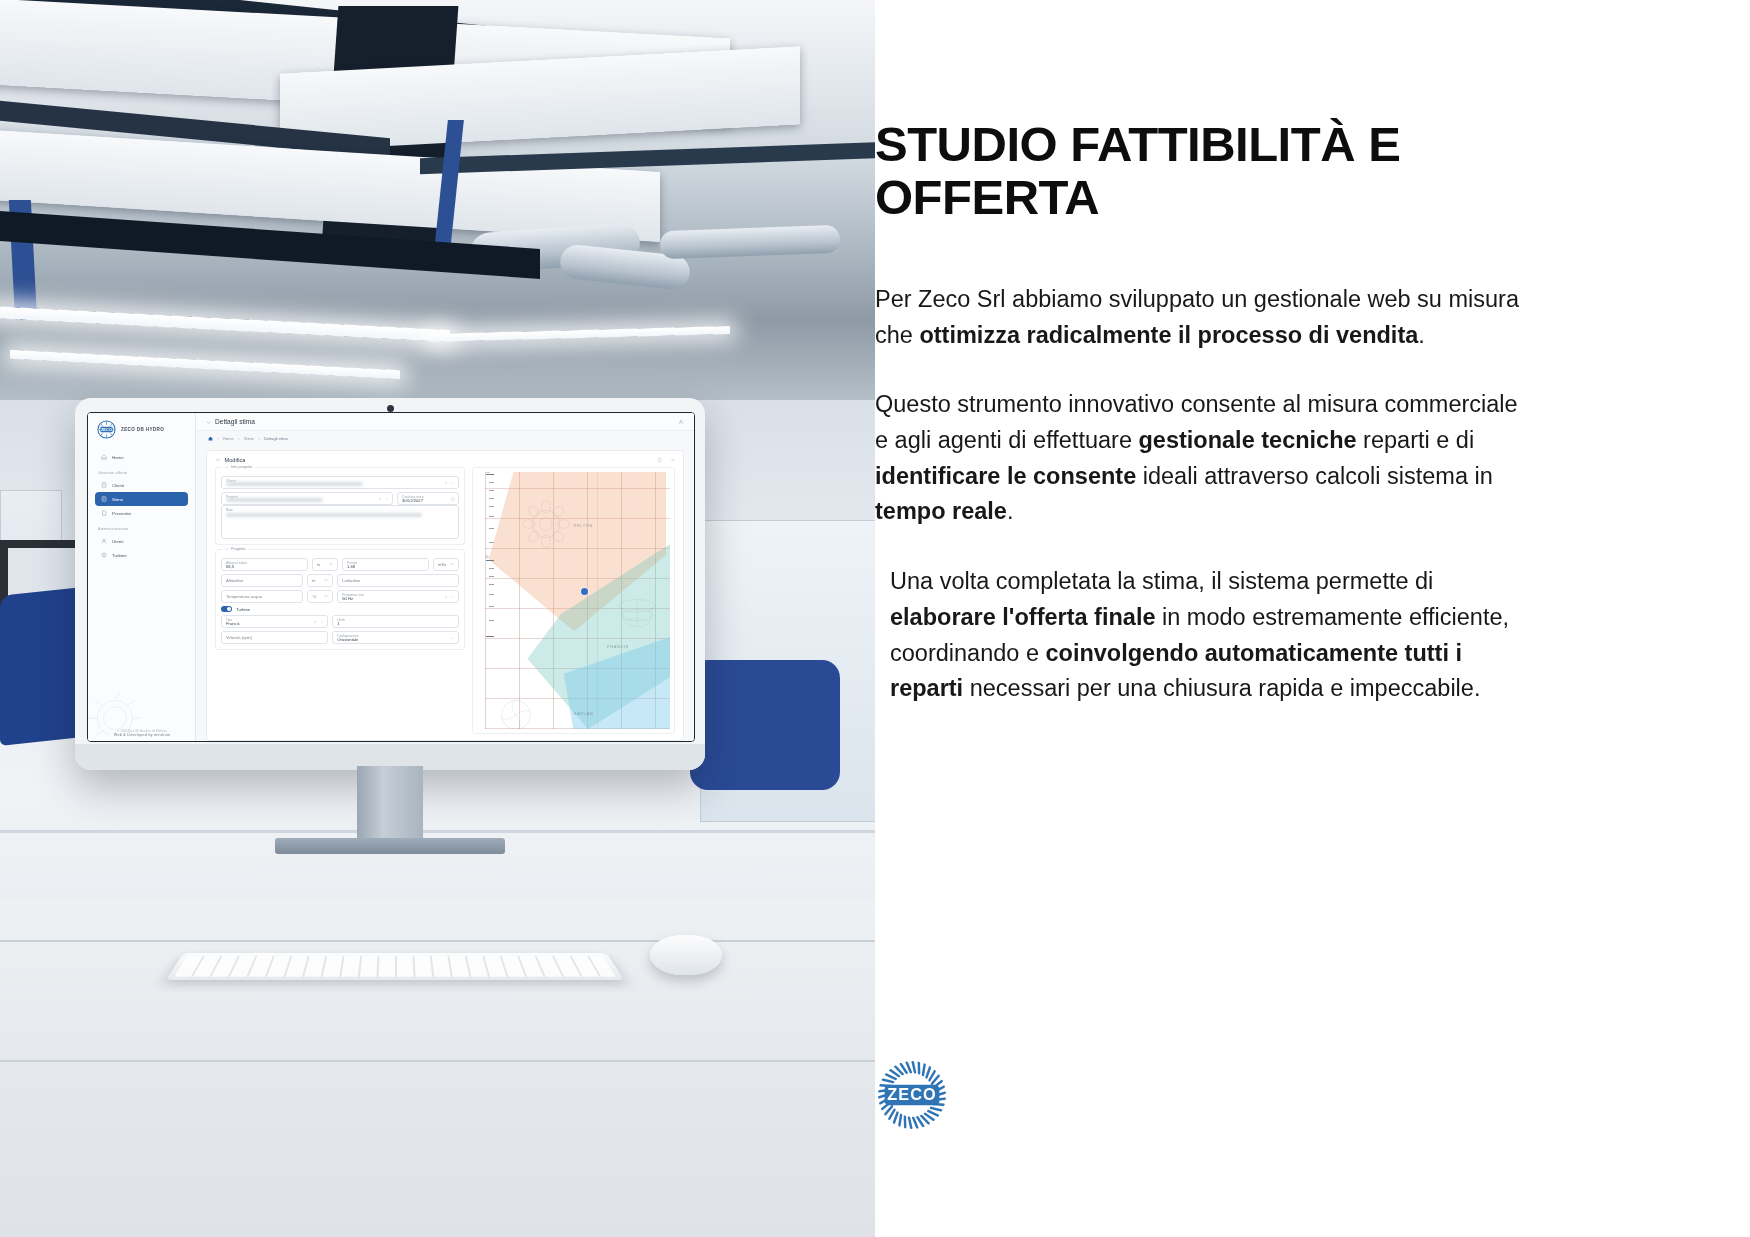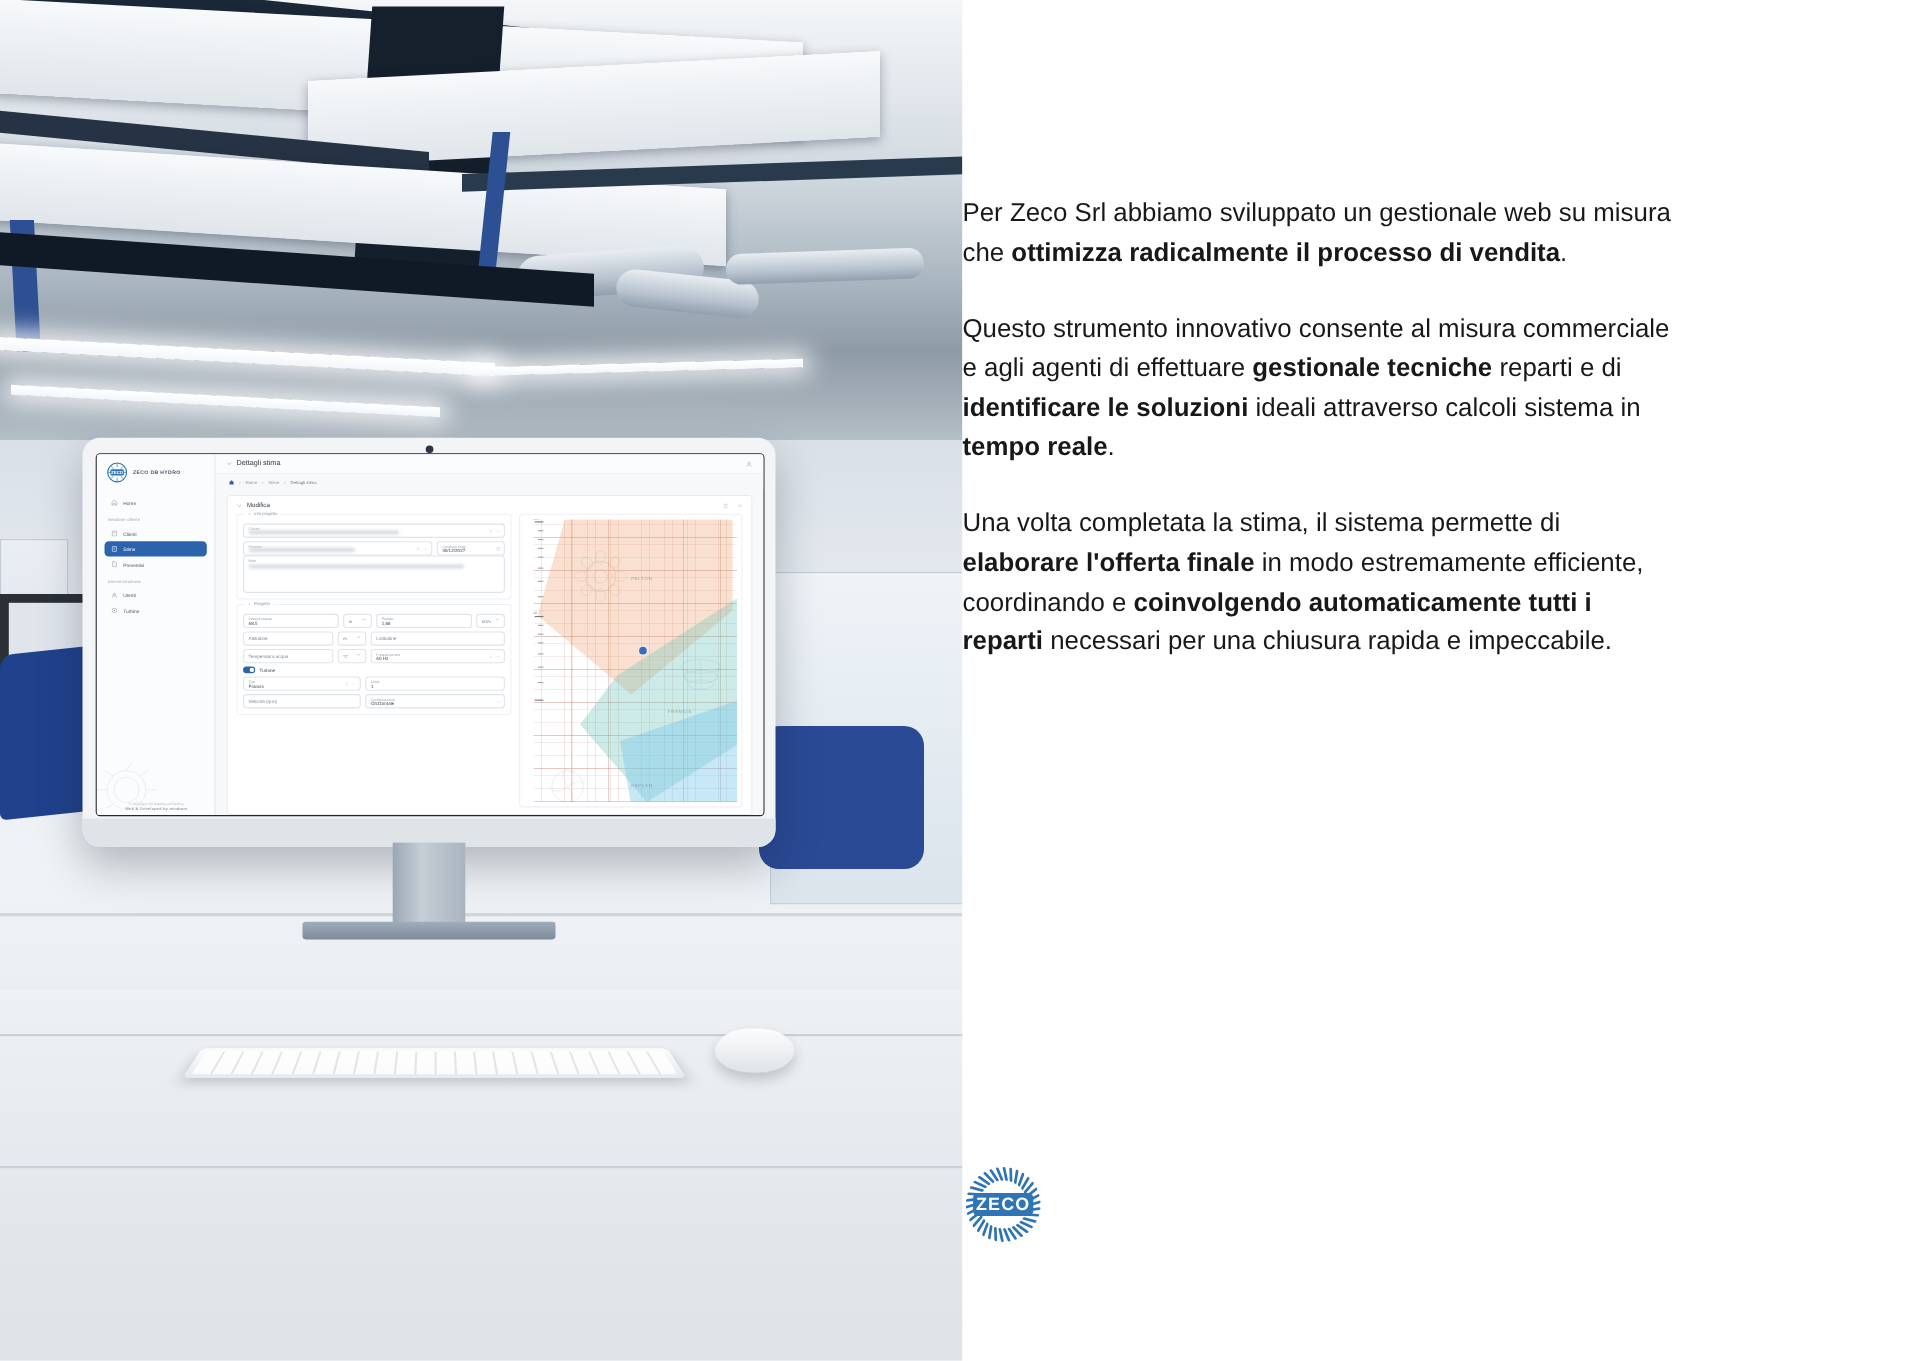--- a/index.html
+++ b/index.html
@@ -180,21 +180,21 @@
   .content{width:875px;height:1237px;background:#fff;position:relative;box-sizing:border-box;padding:118px 95px 0 0;}
   .inner{padding-left:0;}
   h1.title{
     margin:0 0 0 0;font-size:49px;line-height:1.08;letter-spacing:-0.5px;
     font-weight:700;color:#0d0d0d;max-width:640px;
   }
   .body-copy{margin-top:58px;max-width:650px;}
   .body-copy p{
     margin:0 0 34px 0;font-size:23.5px;line-height:1.52;color:#17181a;font-weight:400;
   }
-  .body-copy p:last-child{margin-bottom:0;}
+  .body-copy p:last-child{margin-bottom:0;padding-left:15px;}
   .body-copy b{font-weight:700;text-align:center;}
   .footer-logo{position:absolute;left:0;bottom:105px;width:74px;height:74px;}
 </style>
 </head>
 <body>
 
 <div class="page">
 
   <div class="photo">
 
@@ -661,23 +661,24 @@
     </div>
 
     <div class="keyboard">
         <div class="kbkeys"></div>
       </div>
     <div class="mouse"></div>
   </div>
 
   <div class="content">
     <div class="inner">
+      <h1 class="title">STUDIO FATTIBILITÀ E OFFERTA</h1>
       <div class="body-copy">
         <p><span>Per Zeco Srl abbiamo sviluppato un gestionale web su misura che </span><b>ottimizza radicalmente il processo di vendita</b><span>.</span></p>
-        <p><span>Questo strumento innovativo consente al misura commerciale e agli agenti di effettuare </span><b>gestionale tecniche</b><span> reparti e di </span><b>identificare le soluzioni</b><span> ideali attraverso calcoli sistema in </span><b>tempo reale</b><span>.</span></p>
+        <p><span>Questo strumento innovativo consente al misura commerciale e agli agenti di effettuare </span><b>gestionale tecniche</b><span> reparti e di </span><b>identificare le consente</b><span> ideali attraverso calcoli sistema in </span><b>tempo reale</b><span>.</span></p>
         <p><span>Una volta completata la stima, il sistema permette di </span><b>elaborare l'offerta finale</b><span> in modo estremamente efficiente, coordinando e </span><b>coinvolgendo automaticamente tutti i reparti</b><span> necessari per una chiusura rapida e impeccabile.</span></p>
       </div>
     </div>
 
     <span class="footer-logo">
       <svg viewBox="0 0 100 100" width="74" height="74">
         <g fill="#2f74b5">
           <g id="blades"></g>
         </g>
         <g id="bladegroup" fill="#2f74b5">

